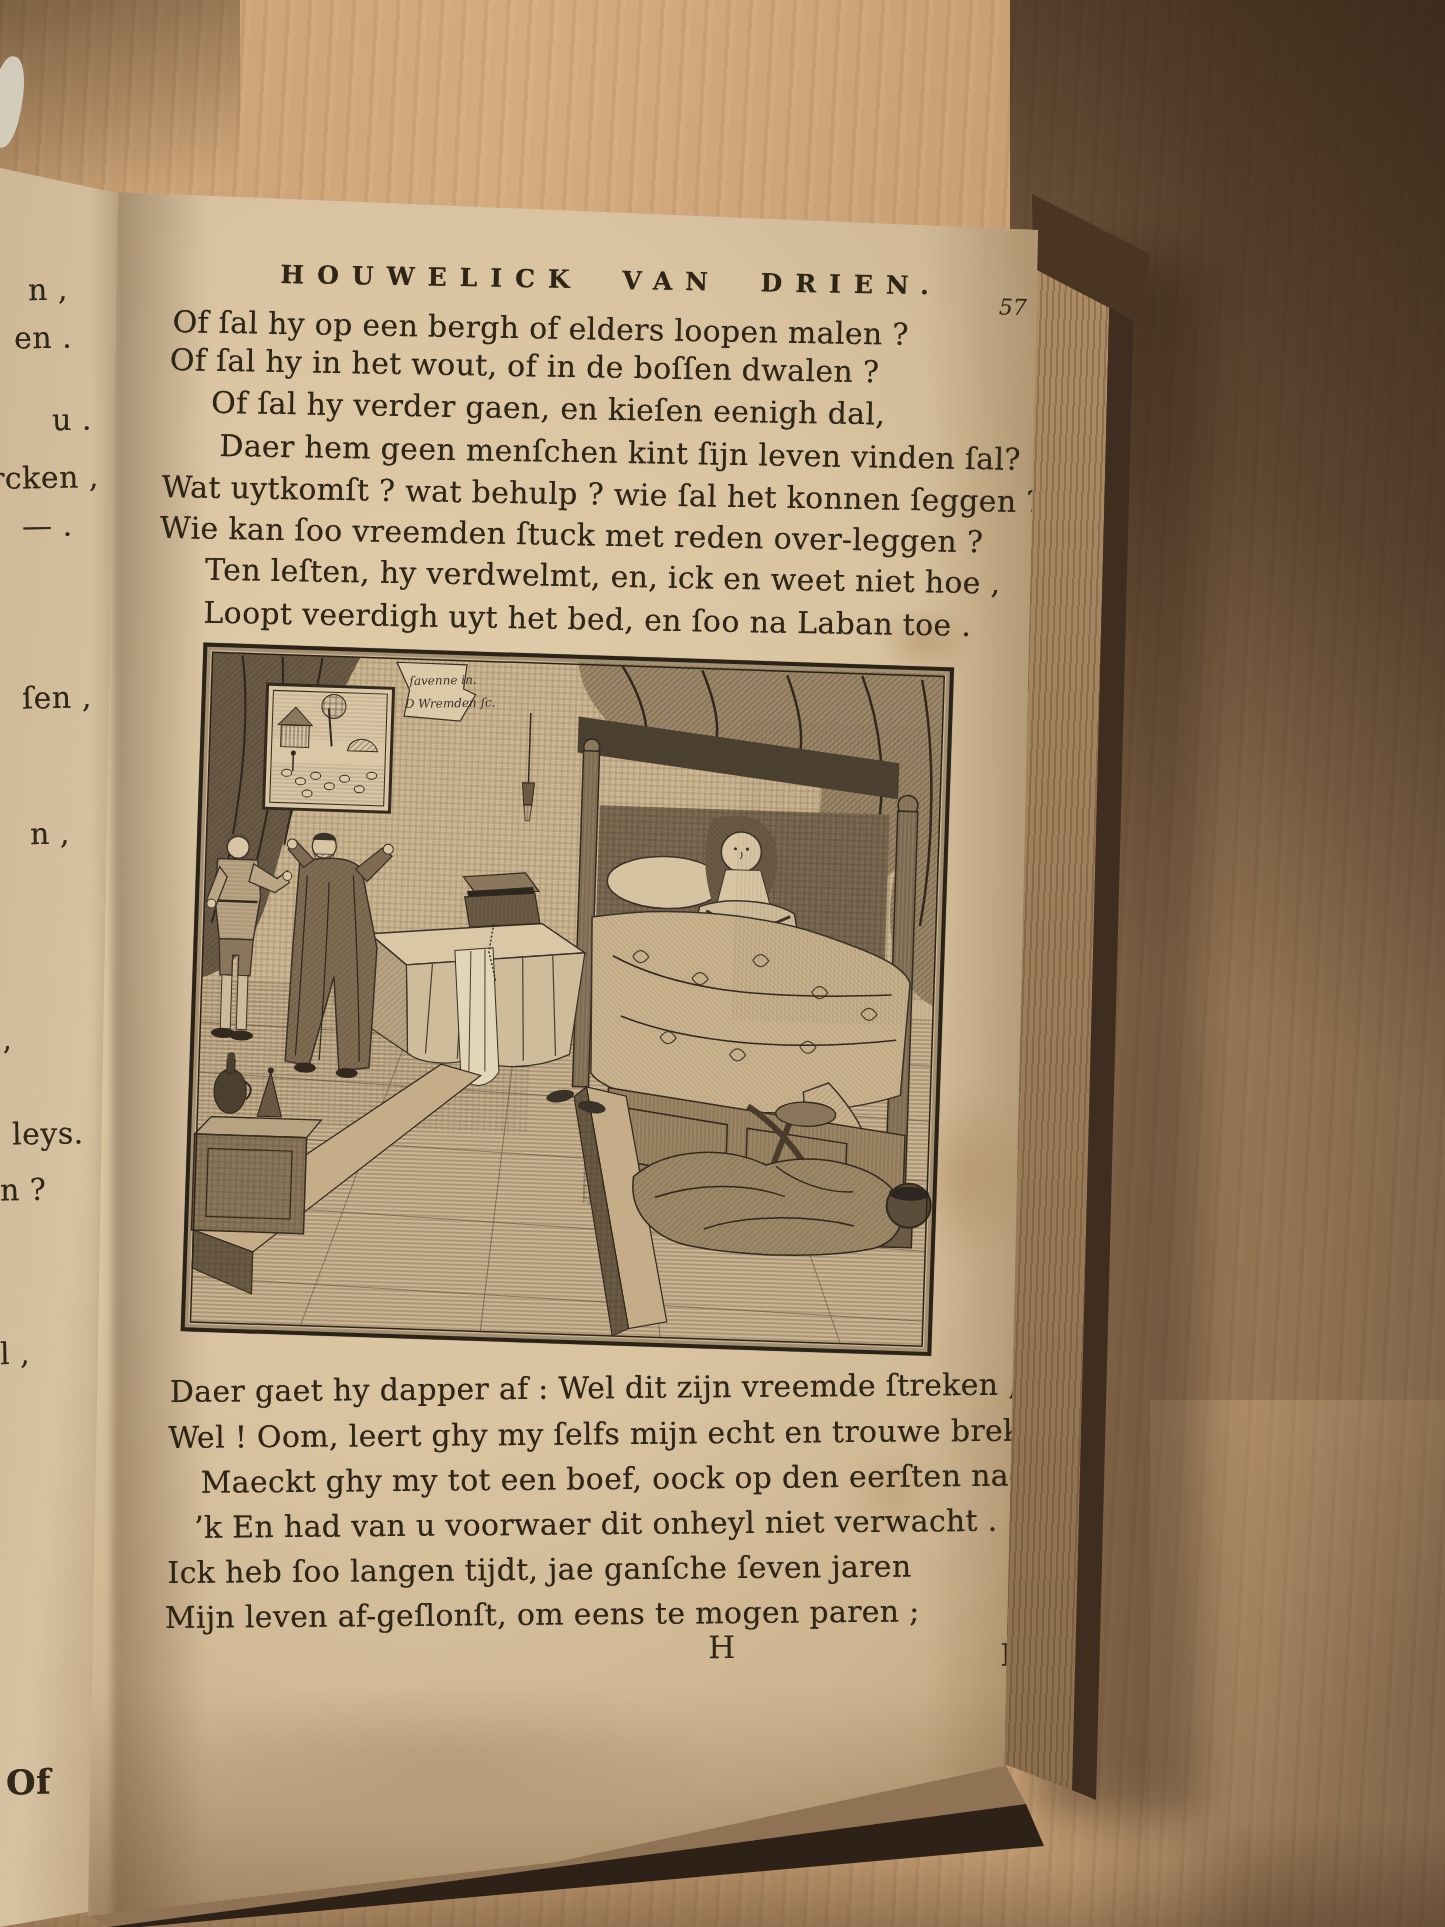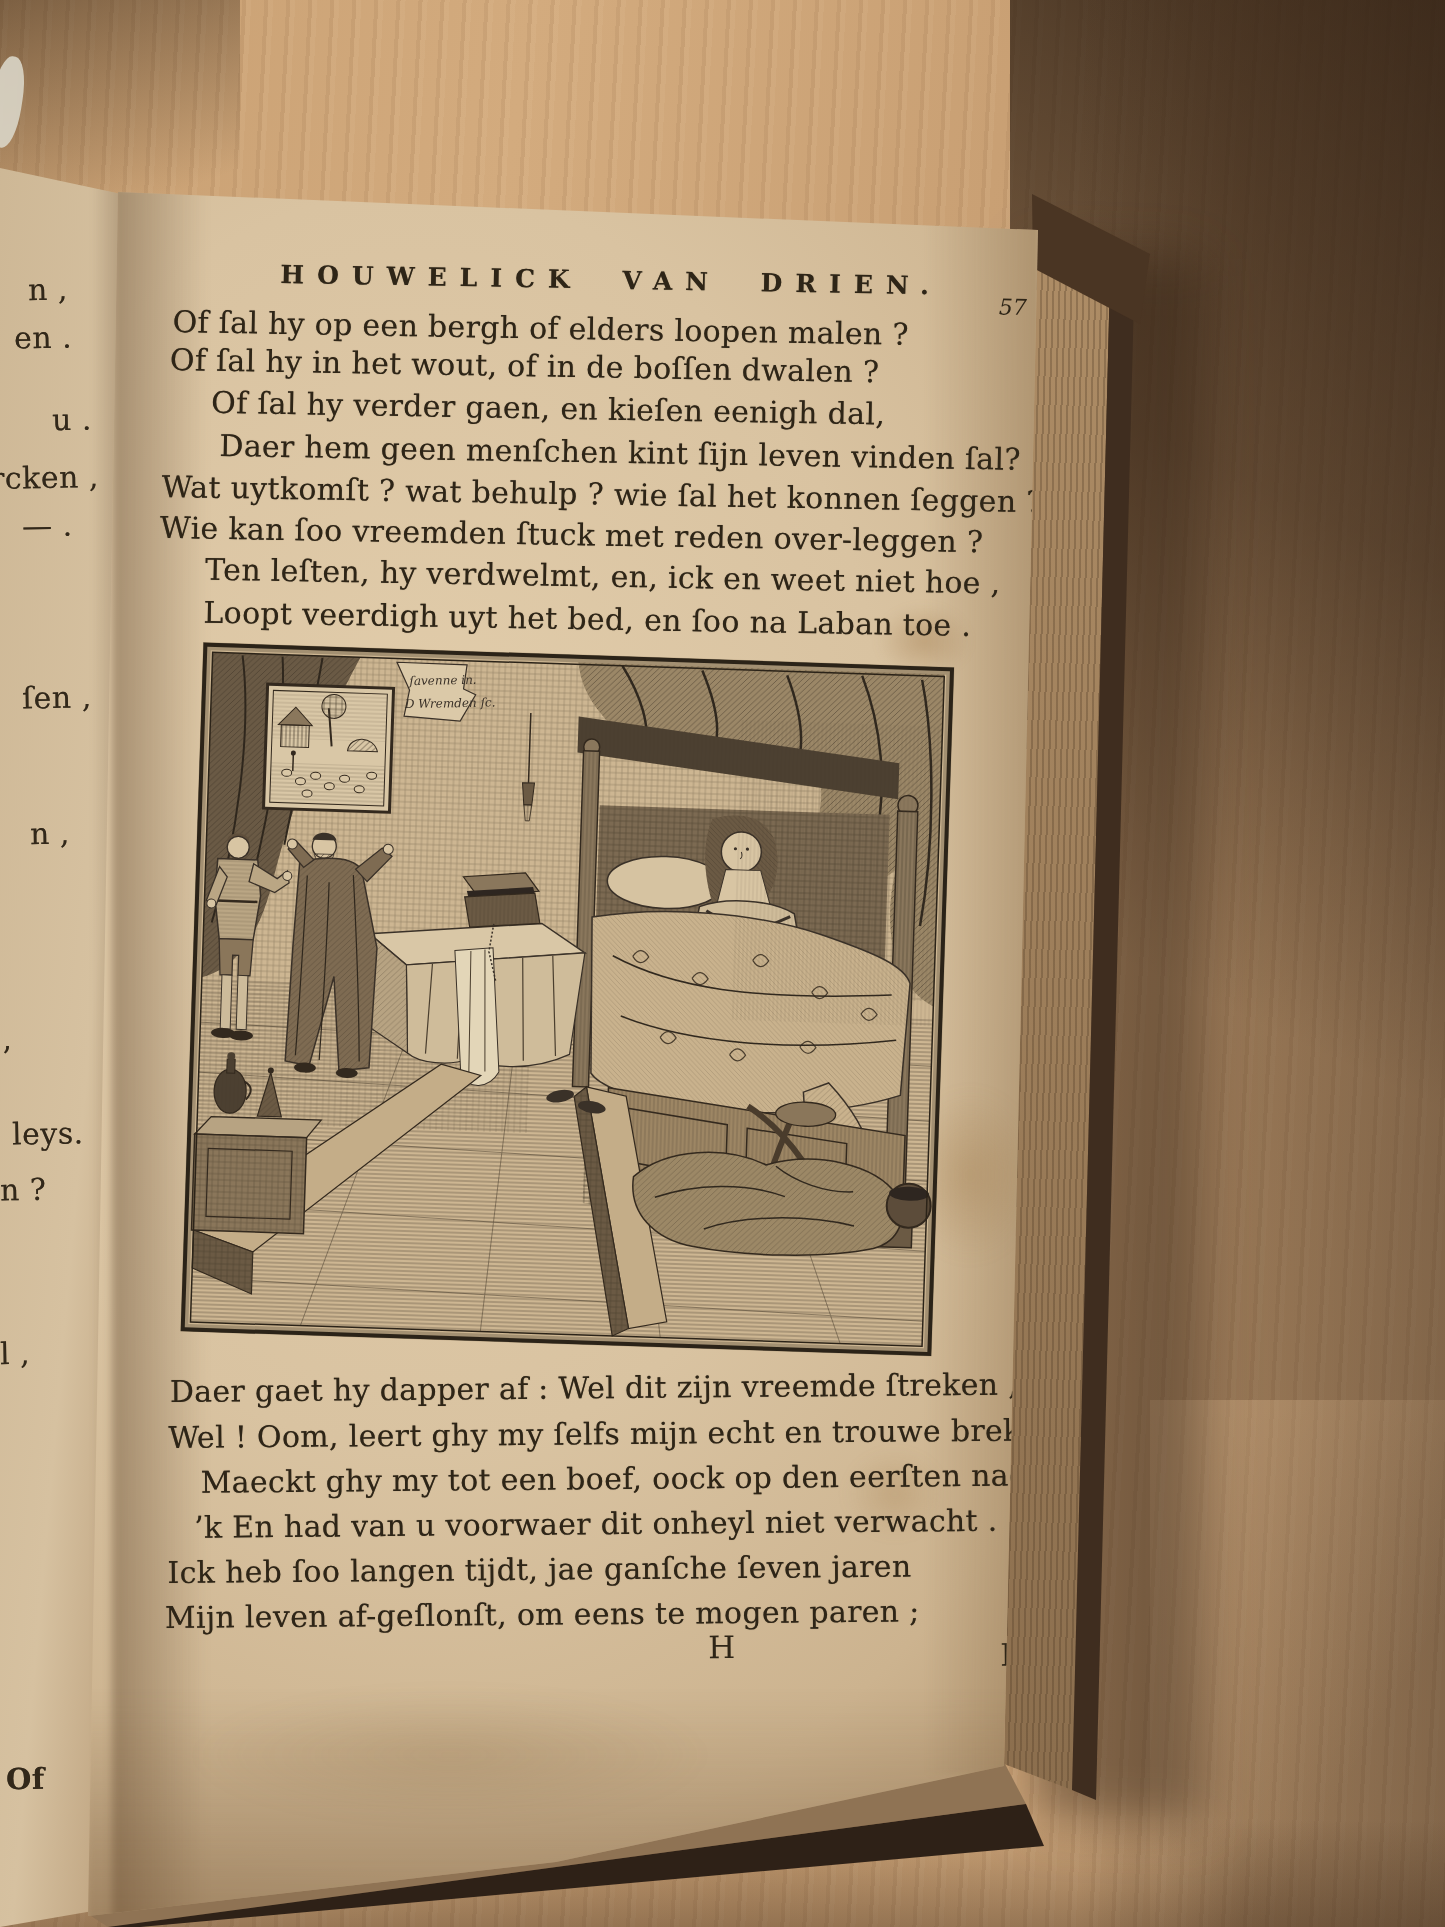--- a/index.html
+++ b/index.html
@@ -17,21 +17,21 @@
   .white-sliver{left:-8px;top:56px;width:30px;height:92px;background:#d9d5c7;border-radius:45%;transform:rotate(9deg);opacity:.9;}
   .book-cast-shadow{left:1035px;top:255px;width:170px;height:1570px;background:rgba(45,30,17,.48);filter:blur(26px);transform:skewY(2deg);}
 
   
   .left-page{left:0;top:0;width:160px;height:1927px;
     clip-path:polygon(0 168px,140px 198px,122px 1906px,0 1927px);
     background:linear-gradient(95deg,#cdb795 0%,#d6c1a0 55%,#bb9f7b 88%,#8f7354 100%);}
   .left-page .crease{position:absolute;left:92px;top:160px;width:50px;height:1760px;
     background:linear-gradient(90deg, rgba(90,64,40,0), rgba(90,64,40,.45));filter:blur(3px);}
   .frag{position:absolute;font-size:30px;color:#32281a;letter-spacing:.5px;transform:rotate(-1deg);text-shadow:0 0 .6px rgba(50,40,26,.6);}
-  .frag-of{font-size:29px;font-weight:bold;}
+  .frag-of{font-size:34px;font-weight:bold;}
 
   
   .fore-edge{left:0;top:0;width:1445px;height:1927px;
     clip-path:polygon(1036px 232px,1110px 278px,1072px 1790px,1004px 1764px);
     background:#ae8d66;}
   .fore-edge::after{content:"";position:absolute;inset:0;
     background:repeating-linear-gradient(92deg, rgba(70,50,30,.28) 0 2px, transparent 2px 6px),
                linear-gradient(180deg, rgba(60,40,22,.25), rgba(60,40,22,0) 12%, rgba(60,40,22,.3) 92%);}
   .board-right{left:0;top:0;width:1445px;height:1927px;
     clip-path:polygon(1110px 278px,1134px 296px,1096px 1800px,1072px 1790px);background:#3f2d1f;}

